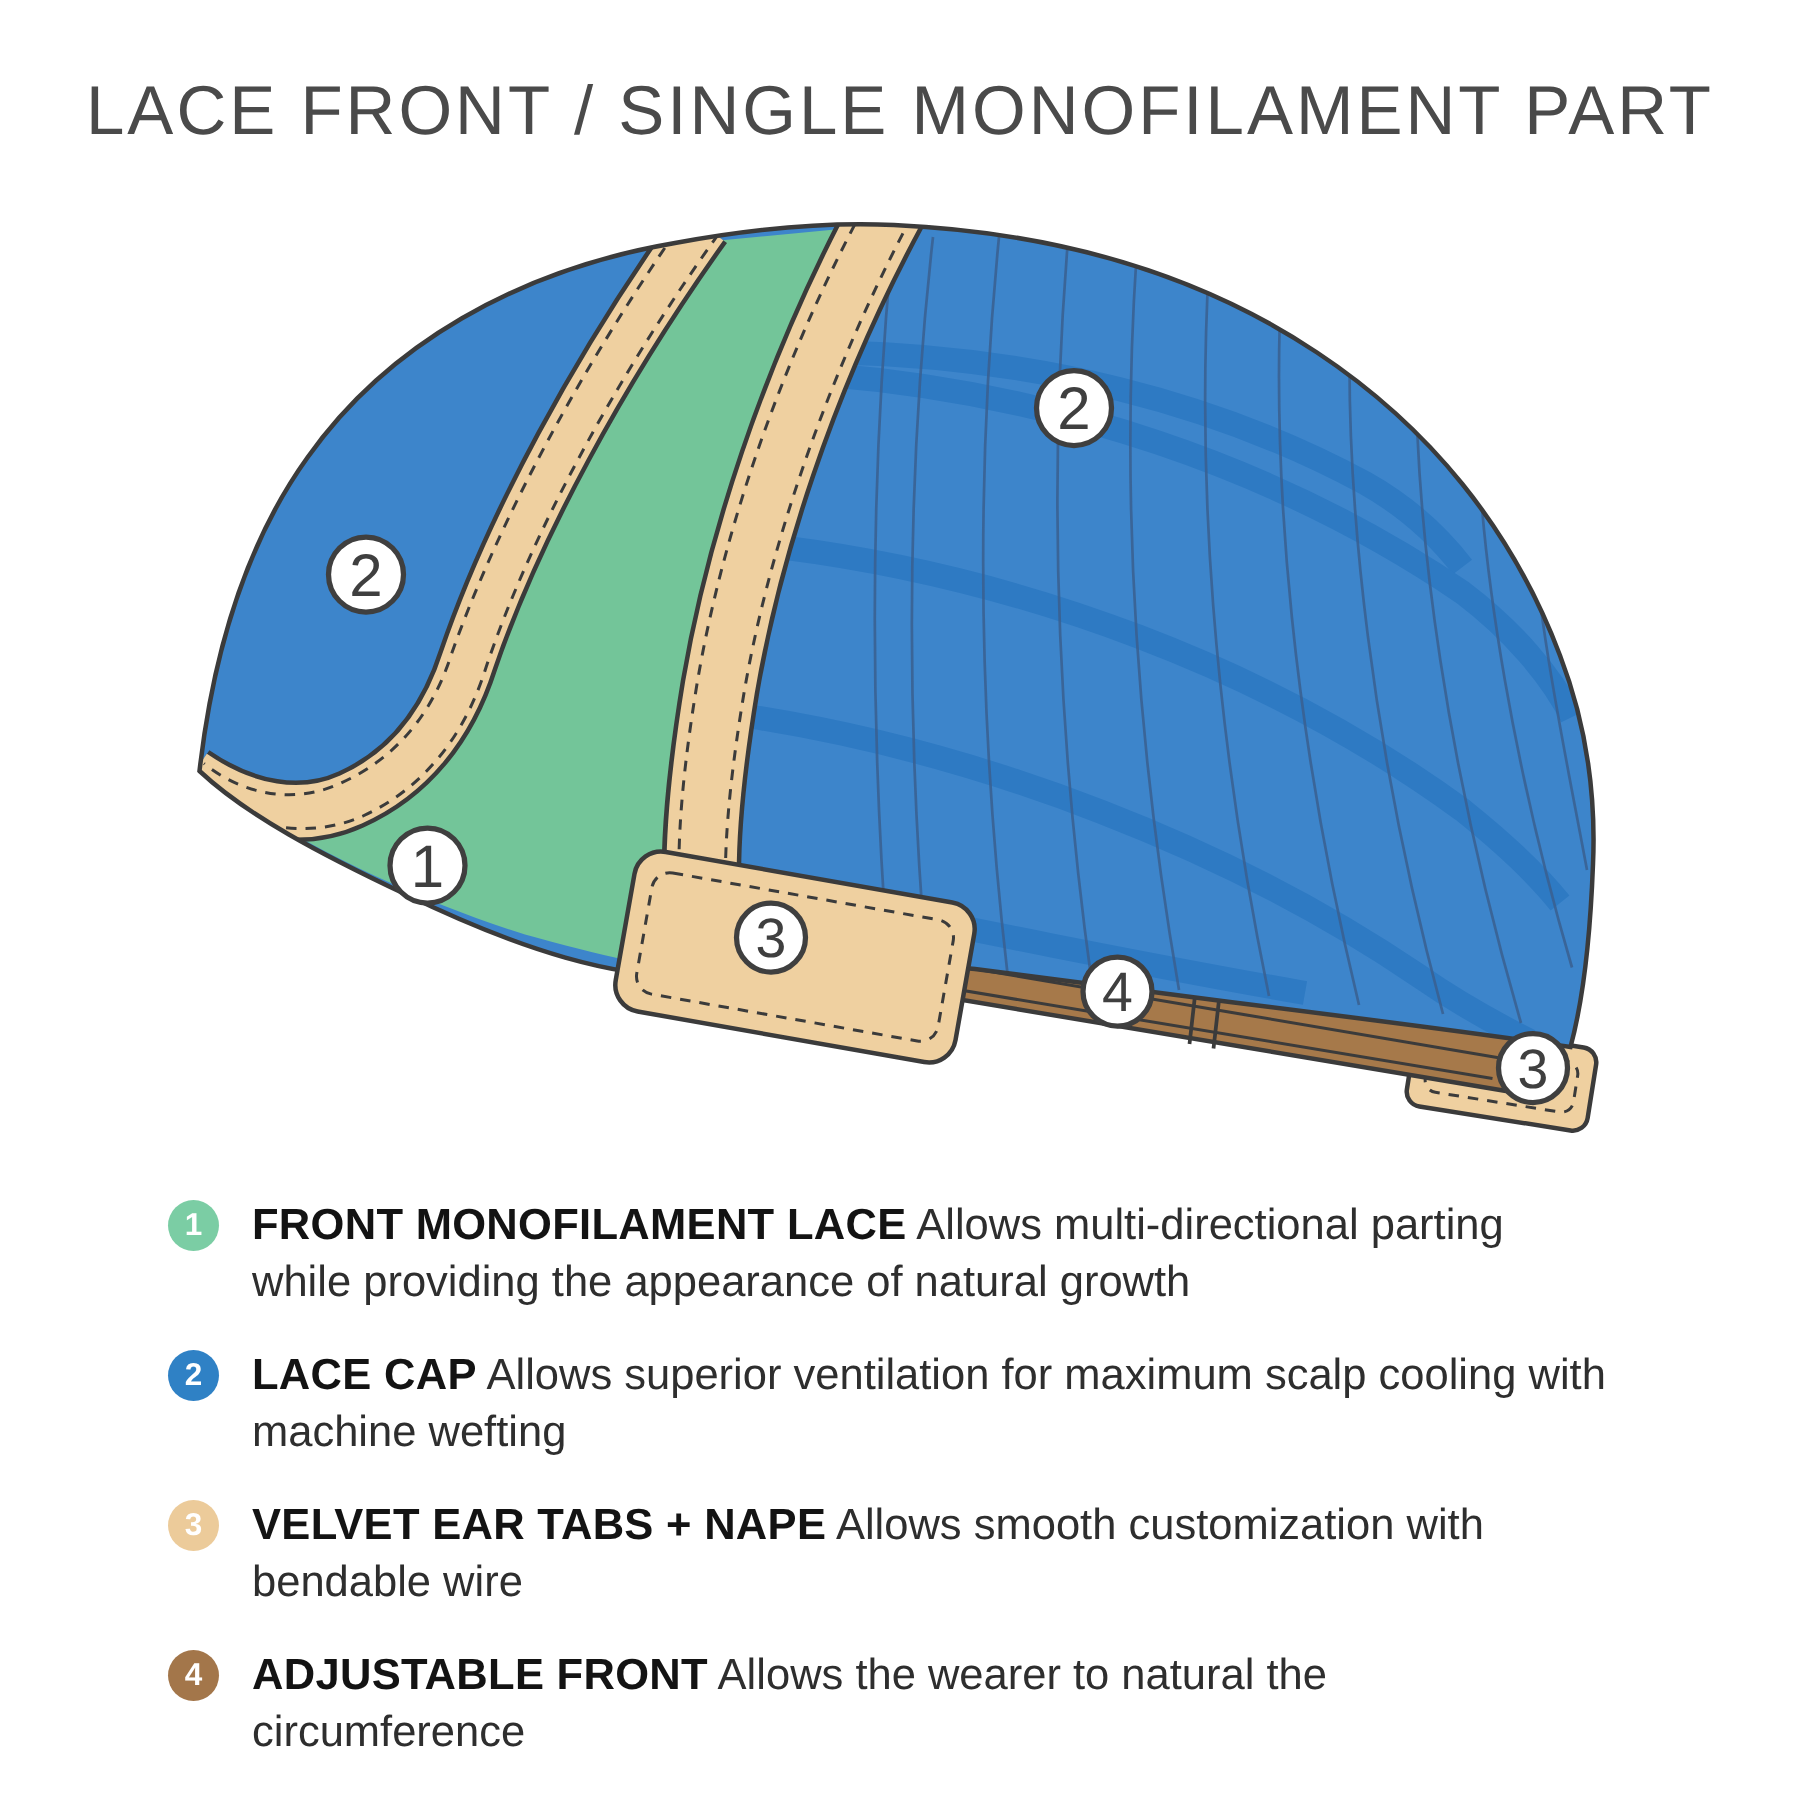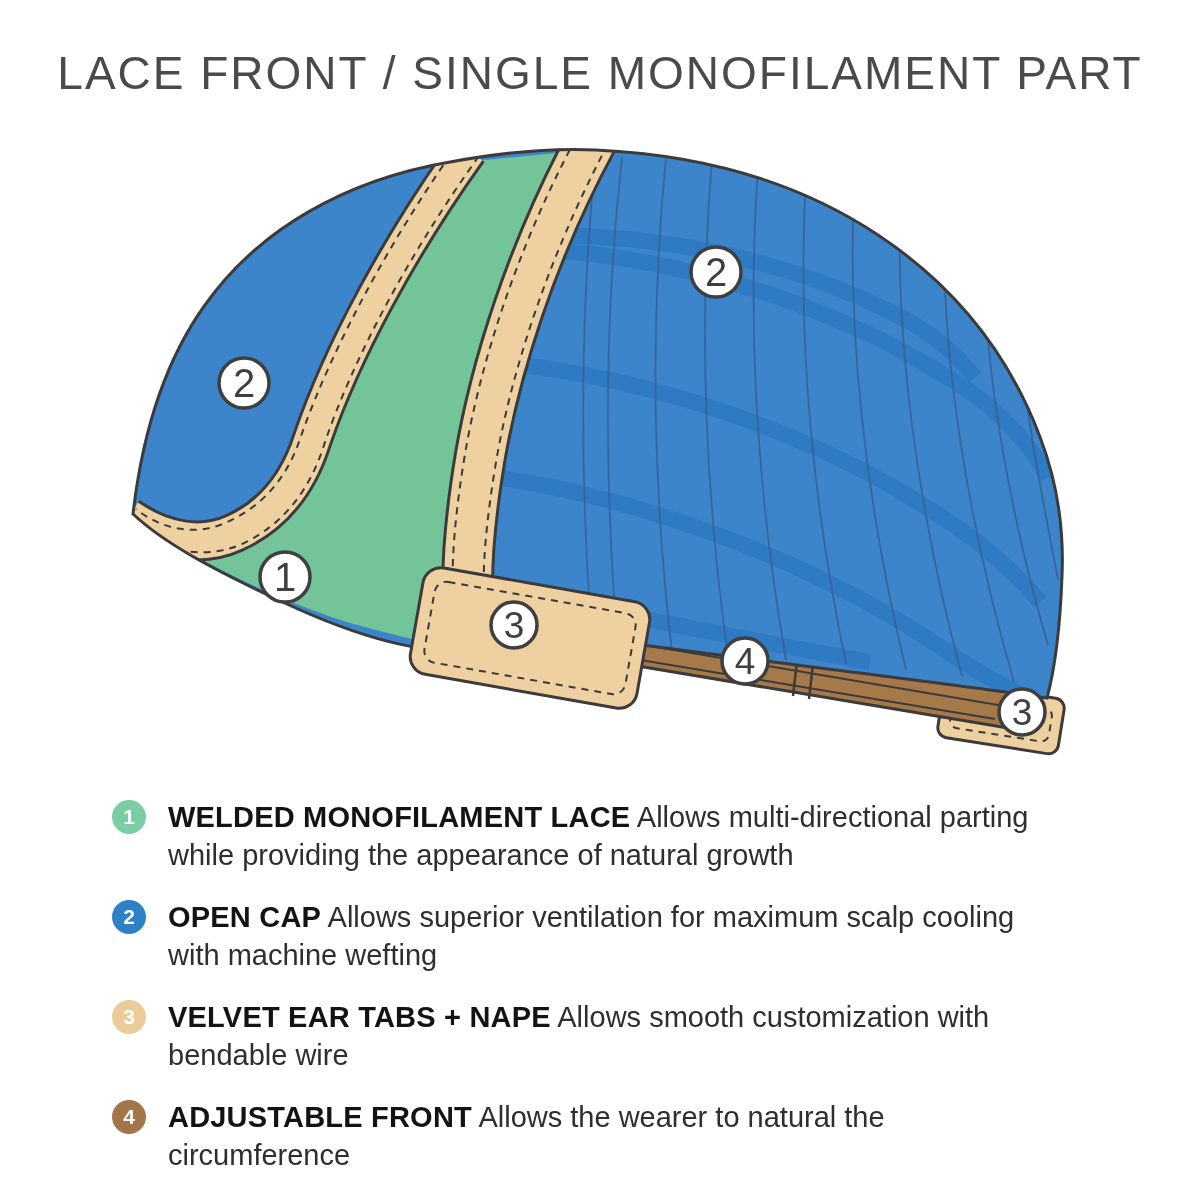--- a/index.html
+++ b/index.html
@@ -170,25 +170,25 @@
       <circle r="23" stroke-width="3.5"></circle>
       <text class="marker-num" stroke="none" text-anchor="middle" y="13" font-size="37" style="fill: rgb(63, 63, 63);">3</text>
     </g>
   </g>
 </svg>
 </div>
 
 <div class="legend">
   <div class="legend-item">
     <span class="badge" style="background-color: rgb(123, 205, 164);">1</span>
-    <p class="legend-text"><b>WELDED MONOFILAMENT LACE</b> <span>Allows multi-directional parting while providing the appearance of natural growth</span></p>
+    <p class="legend-text"><b>FRONT MONOFILAMENT LACE</b> <span>Allows multi-directional parting while providing the appearance of natural growth</span></p>
   </div>
   <div class="legend-item">
     <span class="badge" style="background-color: rgb(47, 129, 197);">2</span>
-    <p class="legend-text"><b>OPEN CAP</b> <span>Allows superior ventilation for maximum scalp cooling with machine wefting</span></p>
+    <p class="legend-text"><b>LACE CAP</b> <span>Allows superior ventilation for maximum scalp cooling with machine wefting</span></p>
   </div>
   <div class="legend-item">
     <span class="badge" style="background-color: rgb(236, 203, 154);">3</span>
     <p class="legend-text"><b>VELVET EAR TABS + NAPE</b> <span>Allows smooth customization with bendable wire</span></p>
   </div>
   <div class="legend-item last">
     <span class="badge" style="background-color: rgb(163, 118, 74);">4</span>
     <p class="legend-text"><b>ADJUSTABLE FRONT</b> <span>Allows the wearer to natural the circumference</span></p>
   </div>
 </div>

